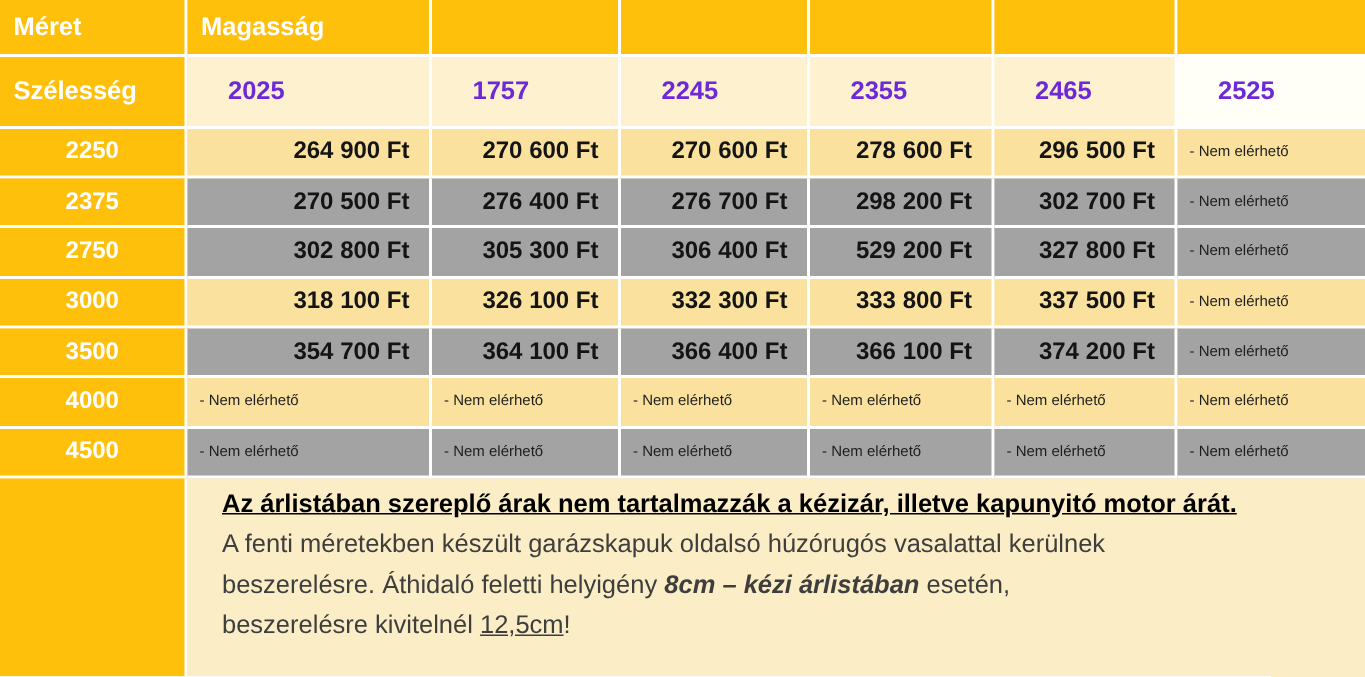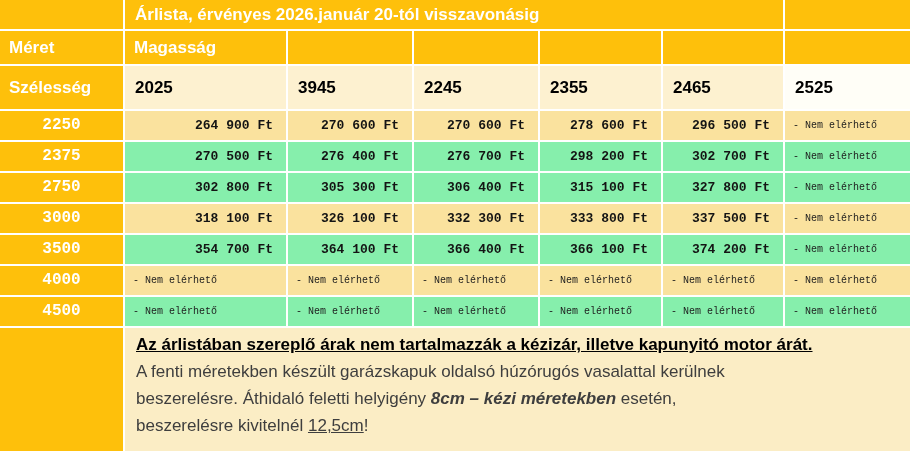--- a/index.html
+++ b/index.html
@@ -19,79 +19,74 @@
     vertical-align:middle;
     overflow:hidden;white-space:nowrap;
   }
   tr > td:last-child{border-right:none;}
   tr.r-footer > td{border-bottom:none;}
 
   .orange{background:#FEC00B;color:#fff;}
   .r-title{height:28px;}
   .r-mag{height:32px;}
   .r-szel{height:40px;}
-  tbody.rows tr{height:28px;font-family:Liberation Mono, monospace;}
+  tbody.rows tr{height:28px;}
 
   td.title{font-size:17px;font-weight:700;padding-left:10px;color:#fff;}
   td.lbl{font-size:17px;font-weight:700;padding-left:9px;color:#fff;}
   td.rowlabel{font-size:16px;font-weight:700;text-align:center;color:#fff;background:#FEC00B;}
 
-  td.hdr{background:#FDF1D0;color:#000000;font-size:17px;font-weight:700;padding-left:10px;}
+  td.hdr{background:#FDF1D0;color:#6d28d9;font-size:17px;font-weight:700;padding-left:27px;}
   td.hdr.last{background:#FFFEF7;}
 
-  td.price{font-size:13px;font-weight:700;color:#141414;text-align:right;padding-right:13px;}
+  td.price{font-size:16px;font-weight:700;color:#141414;text-align:right;padding-right:13px;}
   td.na{font-size:10px;font-weight:400;color:#1d1d1d;text-align:left;padding-left:8px;}
   tbody.rows tr.dark td.cell{background:#FAE29E;}
-  tbody.rows tr.light td.cell{background:#86efac;margin-top:27px;}
+  tbody.rows tr.light td.cell{background:#a3a3a3;margin-top:27px;}
 
   td.footer-cell{
     background:#FBEDC5;
     vertical-align:top;
     padding:3px 0 0 11px;
     white-space:normal;
   }
-  .fline{font-size:17px;line-height:27px;color:#3E3E3E;}
+  .fline{font-size:17px;line-height:27px;color:#3E3E3E;margin-left:12px;}
   .fline.first{color:#000;font-weight:700;text-decoration:underline;}
   .bi{font-weight:700;font-style:italic;}
   .bu{font-weight:400;text-decoration:underline;}
 </style>
 </head>
 <body>
 
 <div class="sheet">
   <table class="price-table">
     <colgroup>
       <col style="width:125px">
         <col style="width:163px">
         <col style="width:126px">
       <col style="width:126px">
         <col style="width:123px">
         <col style="width:122px">
       <col style="width:125px">
     </colgroup>
 
     <tbody>
-      <tr class="r-title">
-        <td class="orange"></td>
-        <td class="orange title" colspan="5">Árlista, érvényes 2026.január 20-tól visszavonásig</td>
-        <td class="orange"></td>
-      </tr>
       <tr class="r-mag">
         <td class="orange lbl">Méret</td>
         <td class="orange lbl">Magasság</td>
         <td class="orange"></td>
         <td class="orange"></td>
         <td class="orange"></td>
         <td class="orange"></td>
         <td class="orange"></td>
       </tr>
       <tr class="r-szel">
         <td class="orange lbl">Szélesség</td>
       <td class="hdr">2025</td>
-          <td class="hdr">3945</td>
+          <td class="hdr">1757</td>
           <td class="hdr">2245</td>
           <td class="hdr">2355</td>
           <td class="hdr">2465</td>
           <td class="hdr last">2525</td>
         </tr>
     </tbody>
 
     <tbody class="rows">
         <tr class="dark">
           <td class="rowlabel">2250</td>
@@ -109,21 +104,21 @@
           <td class="cell price">276 700 Ft</td>
           <td class="cell price">298 200 Ft</td>
           <td class="cell price">302 700 Ft</td>
           <td class="cell na">- Nem elérhető</td>
         </tr>
         <tr class="light">
           <td class="rowlabel">2750</td>
           <td class="cell price">302 800 Ft</td>
           <td class="cell price">305 300 Ft</td>
           <td class="cell price">306 400 Ft</td>
-          <td class="cell price">315 100 Ft</td>
+          <td class="cell price">529 200 Ft</td>
           <td class="cell price">327 800 Ft</td>
           <td class="cell na">- Nem elérhető</td>
         </tr>
         <tr class="dark">
           <td class="rowlabel">3000</td>
           <td class="cell price">318 100 Ft</td>
           <td class="cell price">326 100 Ft</td>
           <td class="cell price">332 300 Ft</td>
           <td class="cell price">333 800 Ft</td>
           <td class="cell price">337 500 Ft</td>
@@ -157,19 +152,19 @@
           <td class="cell na">- Nem elérhető</td>
         </tr>
       </tbody>
 
     <tbody>
       <tr class="r-footer">
         <td class="orange"></td>
         <td class="footer-cell" colspan="6">
           <div class="fline first">Az árlistában szereplő árak nem tartalmazzák a kézizár, illetve kapunyitó motor árát.</div>
           <div class="fline">A fenti méretekben készült garázskapuk oldalsó húzórugós vasalattal kerülnek</div>
-          <div class="fline"><span>beszerelésre. Áthidaló feletti helyigény </span><span class="bi">8cm – kézi méretekben</span><span> esetén,</span></div>
+          <div class="fline"><span>beszerelésre. Áthidaló feletti helyigény </span><span class="bi">8cm – kézi árlistában</span><span> esetén,</span></div>
           <div class="fline"><span>beszerelésre kivitelnél </span><span class="bu">12,5cm</span><span>!</span></div>
         </td>
       </tr>
     </tbody>
   </table>
 </div>
 
 </body></html>

